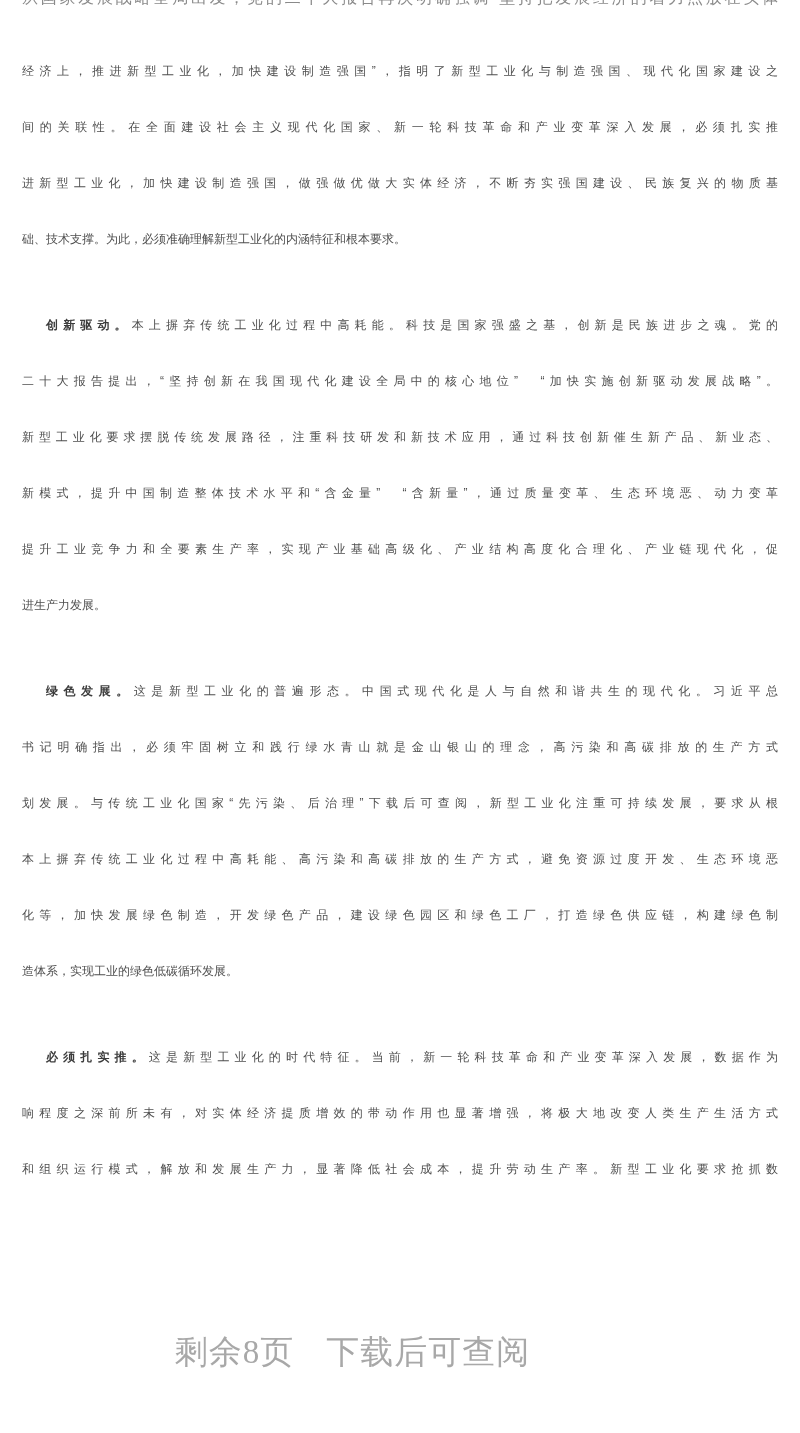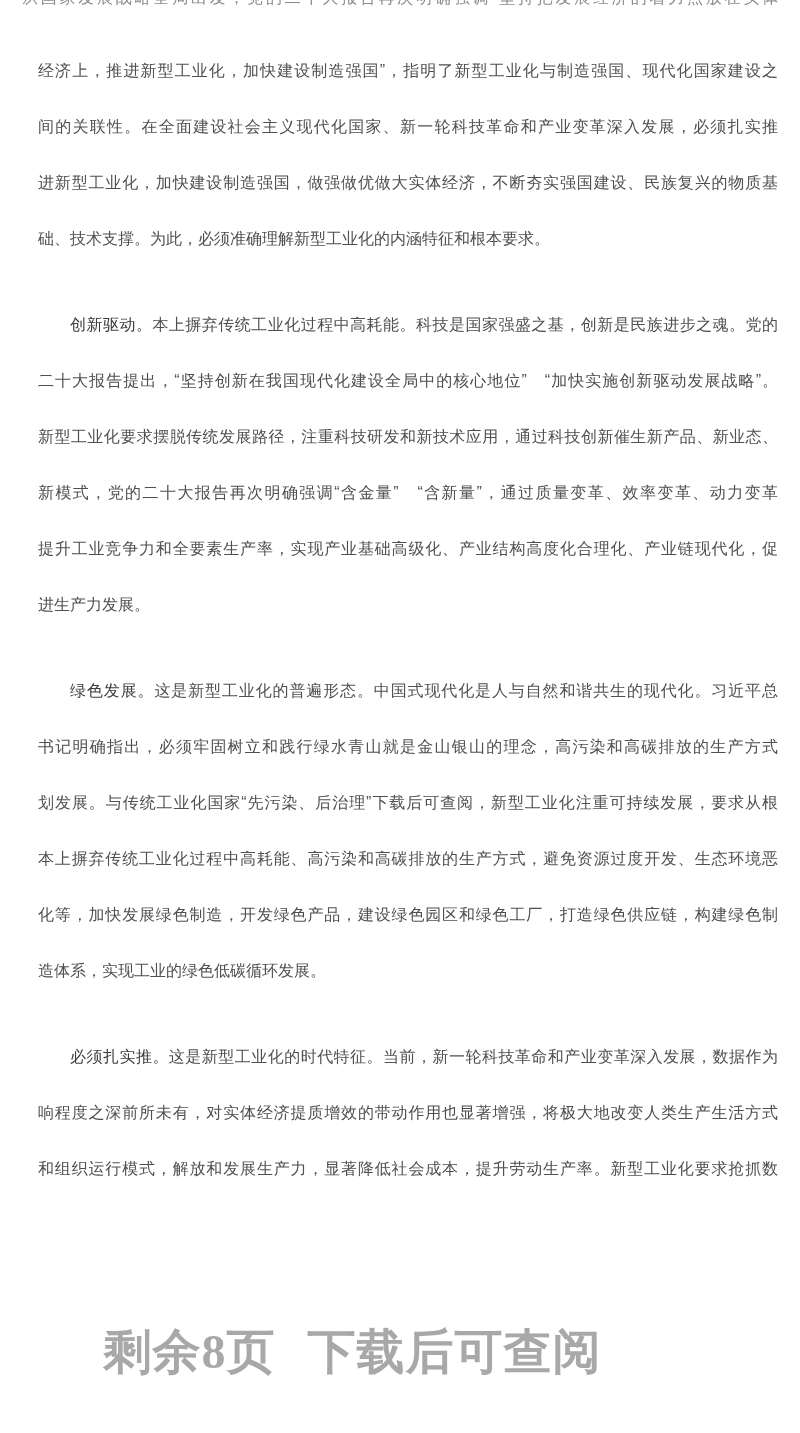--- a/index.html
+++ b/index.html
@@ -19,34 +19,33 @@
   .content {
     position: absolute;
     top: 43px;
     left: 22px;
     right: 22px;
   }
   .para { margin: 0 0 30px 0; }
   .line {
     height: 56px;
     line-height: 56px;
-    font-size: 16px;
+    font-size: 12px;
     color: #4f4f4f;
     text-align: justify;
     text-align-last: justify;
     overflow: hidden;
     white-space: nowrap;
-    margin-left: 16px;
   }
   .line.short {
     text-align-last: left;
   }
   .line.indent { text-indent: 2em; }
   .runin {
-    font-weight: normal;
+    font-weight: bold;
     color: #3c3c3c;
   }
   
   .clip-top {
     position: absolute;
     top: -30px;
     left: 22px;
     right: 22px;
     height: 56px;
     line-height: 56px;
@@ -57,22 +56,22 @@
     overflow: hidden;
     white-space: nowrap;
   }
   .footer {
     position: absolute;
     top: 1326px;
     left: 0;
     width: 705px;
     text-align: center;
     font-family: "Liberation Serif", serif;
-    font-weight: bold;
-    font-size: 48px;
+    font-weight: normal;
+    font-size: 33px;
     line-height: 52px;
     color: #a8a8a8;
     letter-spacing: 1px;
   }
   .footer .left-part { margin-right: 32px; }
 </style>
 </head>
 <body>
 
 <div class="page">
@@ -87,21 +86,21 @@
       <div class="line">进新型工业化，加快建设制造强国，做强做优做大实体经济，不断夯实强国建设、民族复兴的物质基</div>
       <div class="line short">础、技术支撑。为此，必须准确理解新型工业化的内涵特征和根本要求。</div>
     </div>
 
     <div class="para">
       <div class="line indent">
         <span class="runin">创新驱动。</span><span>本上摒弃传统工业化过程中高耗能。科技是国家强盛之基，创新是民族进步之魂。党的</span>
       </div>
       <div class="line">二十大报告提出，“坚持创新在我国现代化建设全局中的核心地位”　“加快实施创新驱动发展战略”。</div>
       <div class="line">新型工业化要求摆脱传统发展路径，注重科技研发和新技术应用，通过科技创新催生新产品、新业态、</div>
-      <div class="line">新模式，党的二十大报告再次明确强调“含金量”　“含新量”，通过质量变革、效率变革、动力变革</div>
+      <div class="line">新模式，提升中国制造整体技术水平和“含金量”　“含新量”，通过质量变革、生态环境恶、动力变革</div>
       <div class="line">提升工业竞争力和全要素生产率，实现产业基础高级化、产业结构高度化合理化、产业链现代化，促</div>
       <div class="line short">进生产力发展。</div>
     </div>
 
     <div class="para">
       <div class="line indent">
         <span class="runin">绿色发展。</span><span>这是新型工业化的普遍形态。中国式现代化是人与自然和谐共生的现代化。习近平总</span>
       </div>
       <div class="line">书记明确指出，必须牢固树立和践行绿水青山就是金山银山的理念，高污染和高碳排放的生产方式</div>
       <div class="line">划发展。与传统工业化国家“先污染、后治理”下载后可查阅，新型工业化注重可持续发展，要求从根</div>

